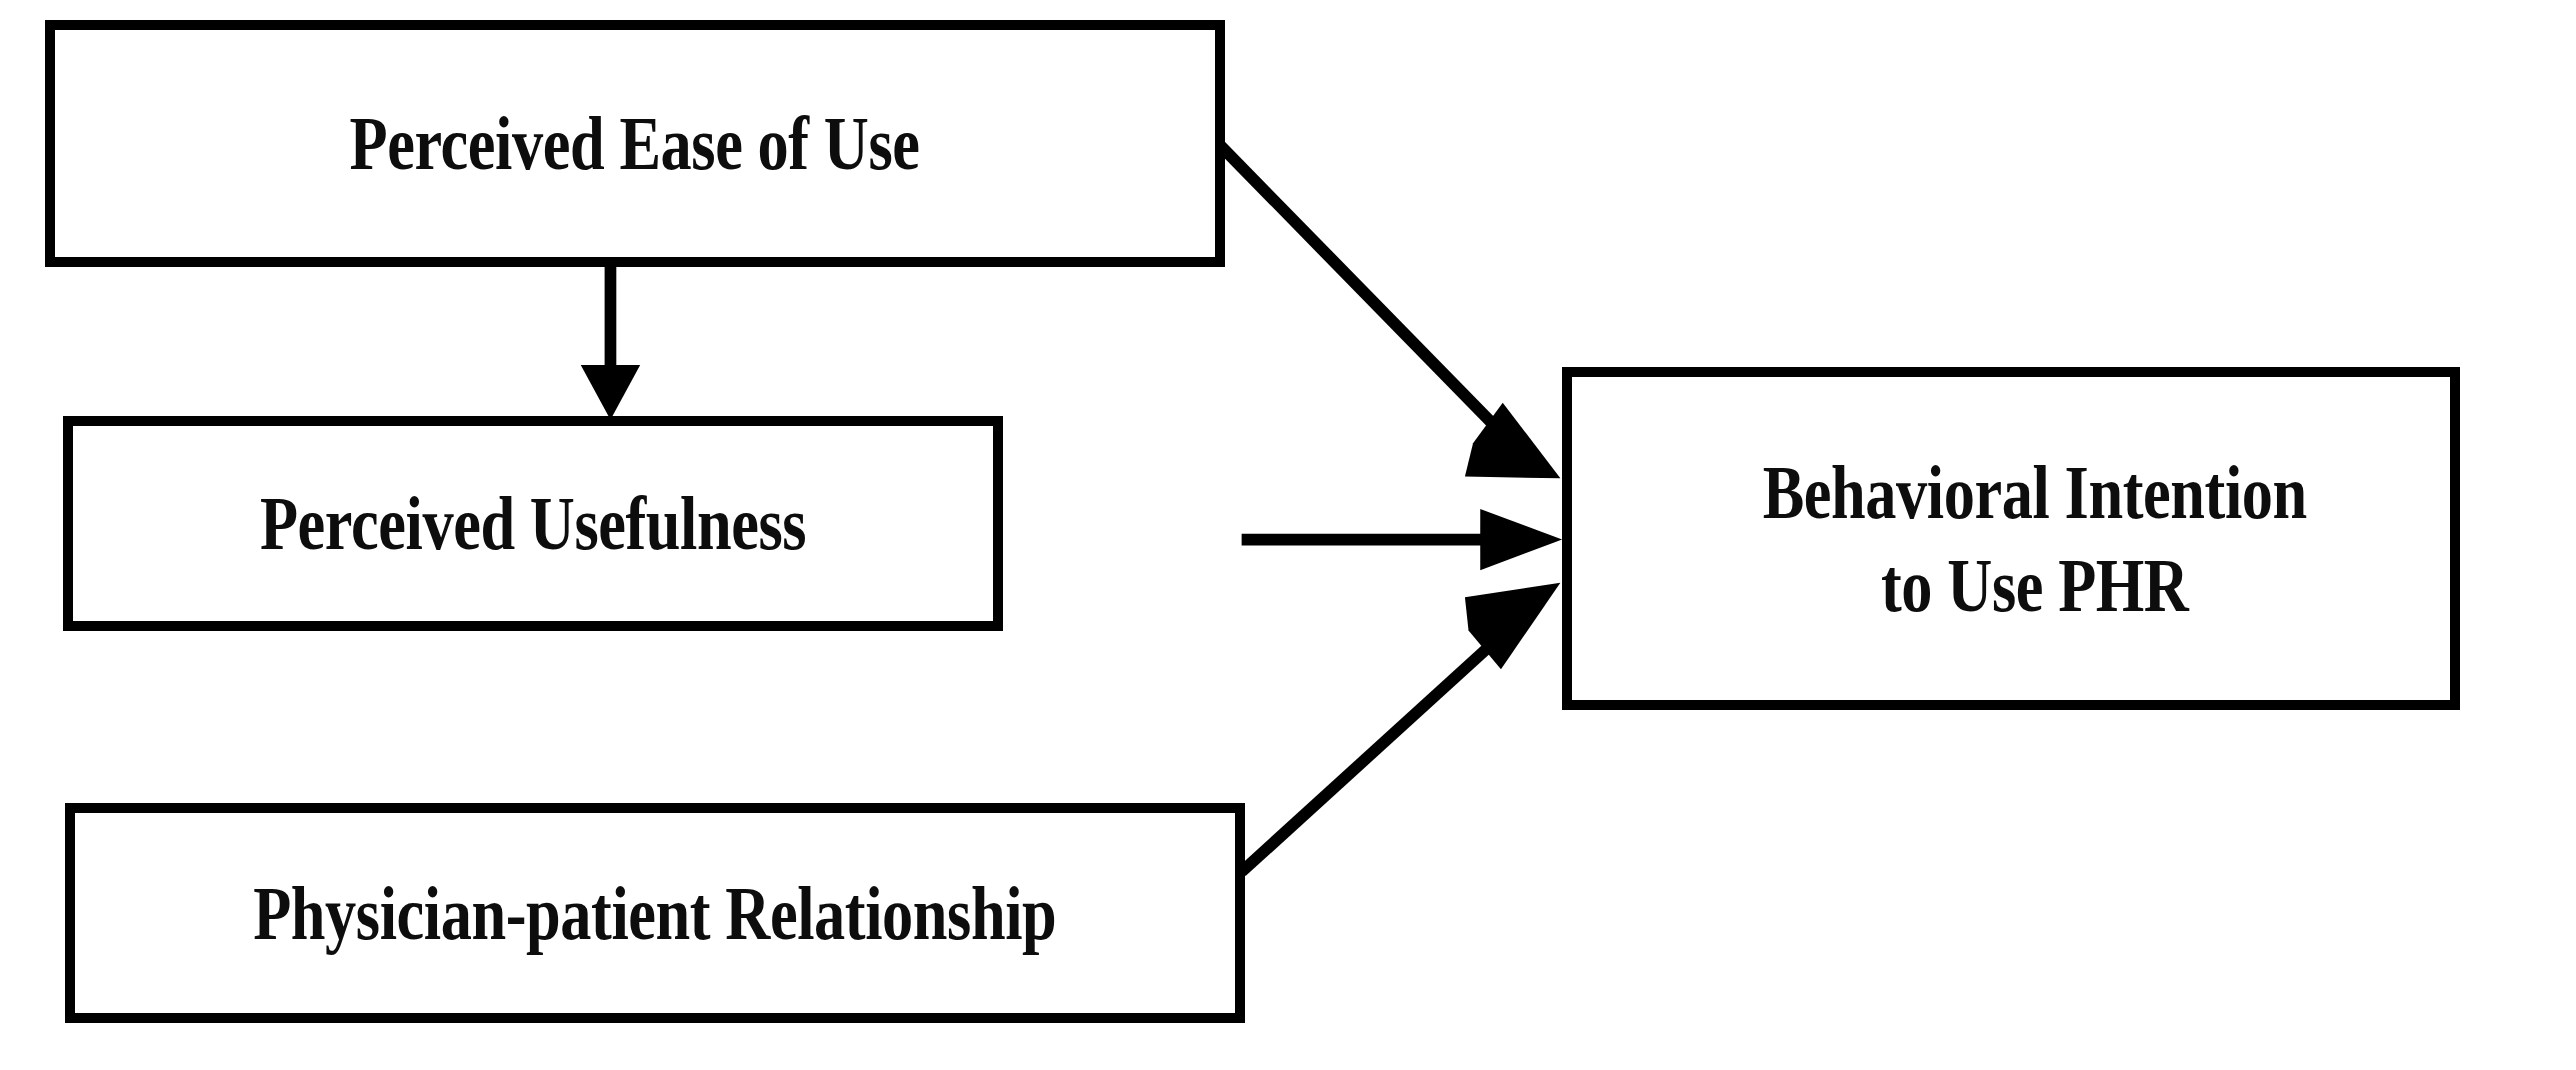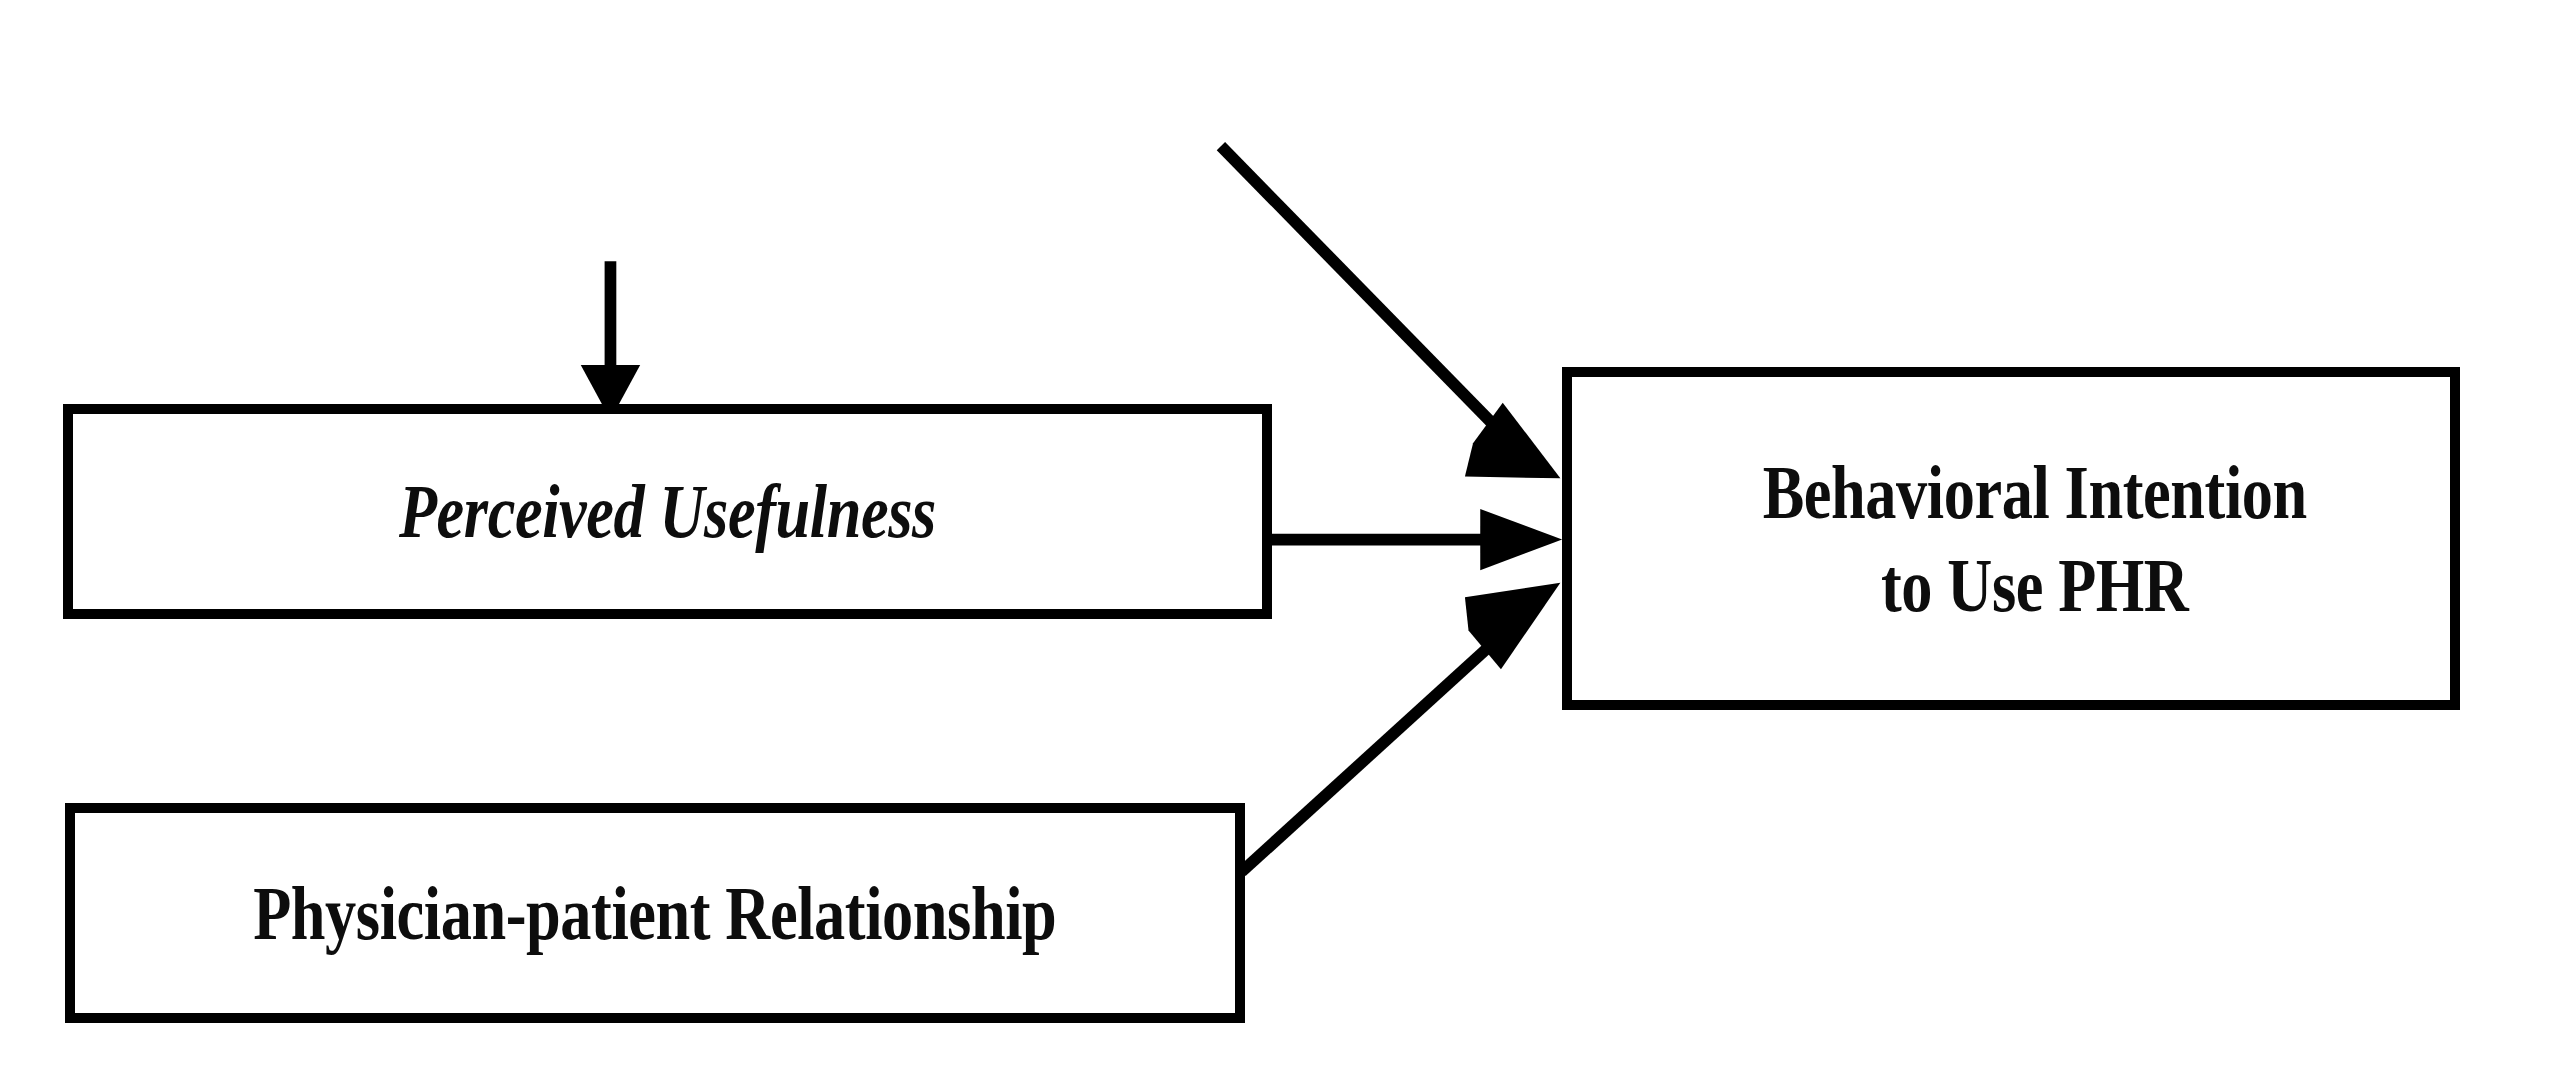--- a/index.html
+++ b/index.html
@@ -49,22 +49,22 @@
   }
 
   
   #box-perceived-ease-of-use {
     left: 45px;   top: 20px;
     width: 1180px; height: 247px;
   }
   #box-perceived-ease-of-use .node-label { font-size: 76px; }
 
   #box-perceived-usefulness {
-    left: 63px;   top: 404px;
-    width: 1209px; height: 215px; font-style: italic;
+    left: 63px;   top: 416px;
+    width: 940px; height: 215px;
   }
   #box-perceived-usefulness .node-label { font-size: 76px; }
 
   #box-physician-patient-relationship {
     left: 65px;   top: 803px;
     width: 1180px; height: 220px;
   }
   #box-physician-patient-relationship .node-label { font-size: 76px; }
 
   #box-behavioral-intention {
@@ -94,20 +94,23 @@
       <line x1="1379" y1="599" x2="1660" y2="599" stroke="#000000" stroke-width="13"></line>
       <polygon points="1644,565 1644,633 1735,599" fill="#000000"></polygon>
     </g>
 
     <g>
       <line x1="1379" y1="968" x2="1668" y2="705" stroke="#000000" stroke-width="13"></line>
       <polygon points="1631,700 1667,743 1733,647 1627,663" fill="#000000"></polygon>
     </g>
   </svg>
 
+  <div class="node-box" id="box-perceived-ease-of-use">
+    <span class="node-label">Perceived Ease of Use</span>
+  </div>
 
   <div class="node-box" id="box-perceived-usefulness">
     <span class="node-label">Perceived Usefulness</span>
   </div>
 
   <div class="node-box" id="box-physician-patient-relationship">
     <span class="node-label">Physician-patient Relationship</span>
   </div>
 
   <div class="node-box" id="box-behavioral-intention">

